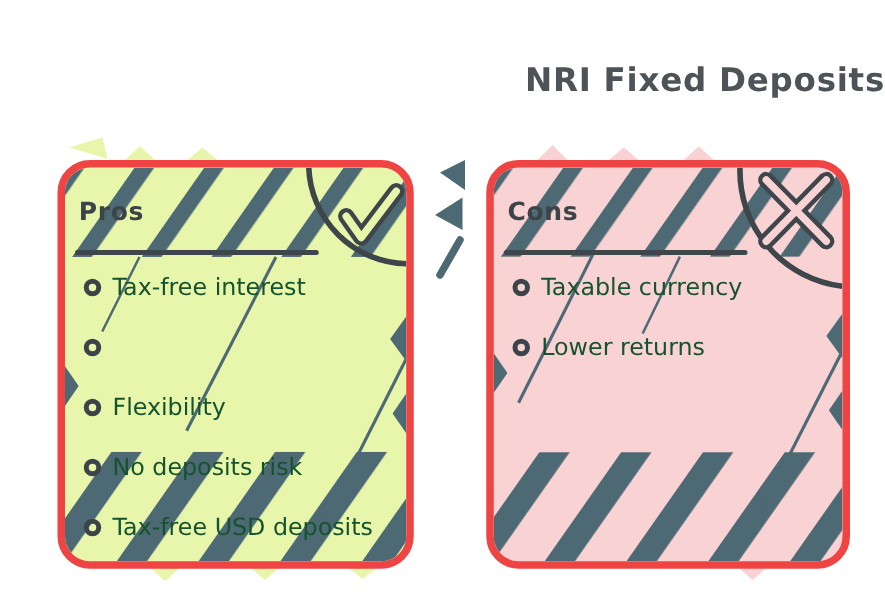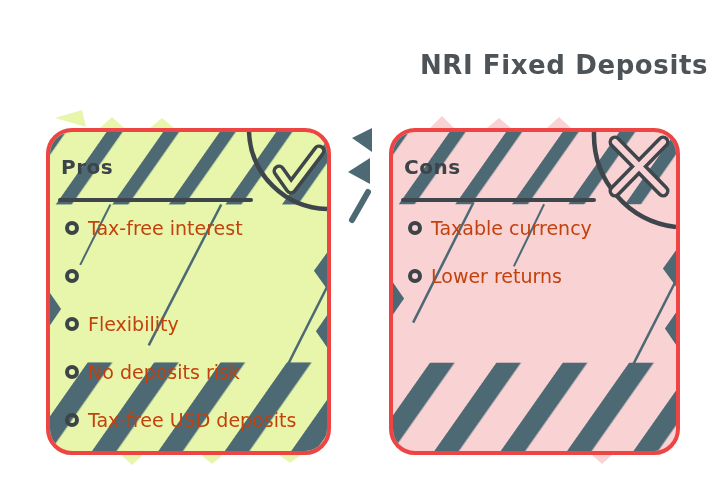--- a/index.html
+++ b/index.html
@@ -8,41 +8,41 @@
     background:#ffffff;font-family:"DejaVu Sans",sans-serif;
   }
   .bg-marks{position:absolute;left:0;top:0;width:708px;height:489px;z-index:0;}
   .title{
     position:absolute;top:50px;left:0;right:0;margin:0;z-index:2;
     text-align:right;font-size:26px;font-weight:bold;letter-spacing:.6px;
     color:#4d5357;
   }
   .card{
     position:absolute;top:128px;height:327px;box-sizing:border-box;z-index:1;
-    border:4px solid #ef4444;border-radius:26px;overflow:hidden;
+    border:6px solid #ef4444;border-radius:26px;overflow:hidden;
   }
   .card--pros{left:46px;width:285px;background:#e8f6ab;}
   .card--cons{left:389px;width:291px;background:#f9d2d4;}
   .texture{position:absolute;left:0;top:0;width:100%;height:100%;}
   .badge{position:absolute;top:0;right:0;width:122px;height:122px;}
   .card-head{
     position:absolute;top:23px;left:11px;z-index:2;
     font-size:20px;font-weight:bold;letter-spacing:.5px;color:#3d4449;
   }
   .rule{
     position:absolute;top:66px;left:8px;width:195px;height:4px;z-index:2;
     background:#3e464b;border-radius:3px;
   }
   .items{position:absolute;top:84px;left:15px;right:8px;margin:0;padding:0;list-style:none;z-index:2;}
   .item{display:flex;align-items:center;gap:9px;height:24px;margin-bottom:24px;}
   .bullet{
     box-sizing:border-box;flex:0 0 auto;width:14px;height:14px;
     border:4px solid #3d4449;border-radius:50%;background:transparent;
   }
-  .item-label{font-size:19px;line-height:24px;color:#c2410c;white-space:nowrap;}
+  .item-label{font-size:19px;line-height:24px;color:#14532d;white-space:nowrap;}
 </style>
 </head>
 <body>
 
 <div class="stage">
 
   <svg width="0" height="0" style="position:absolute" aria-hidden="true">
     <defs>
       <pattern id="hatch" width="46" height="46" patternUnits="userSpaceOnUse" patternTransform="rotate(35)">
         <rect width="13" height="46" fill="#4c6974"></rect>

